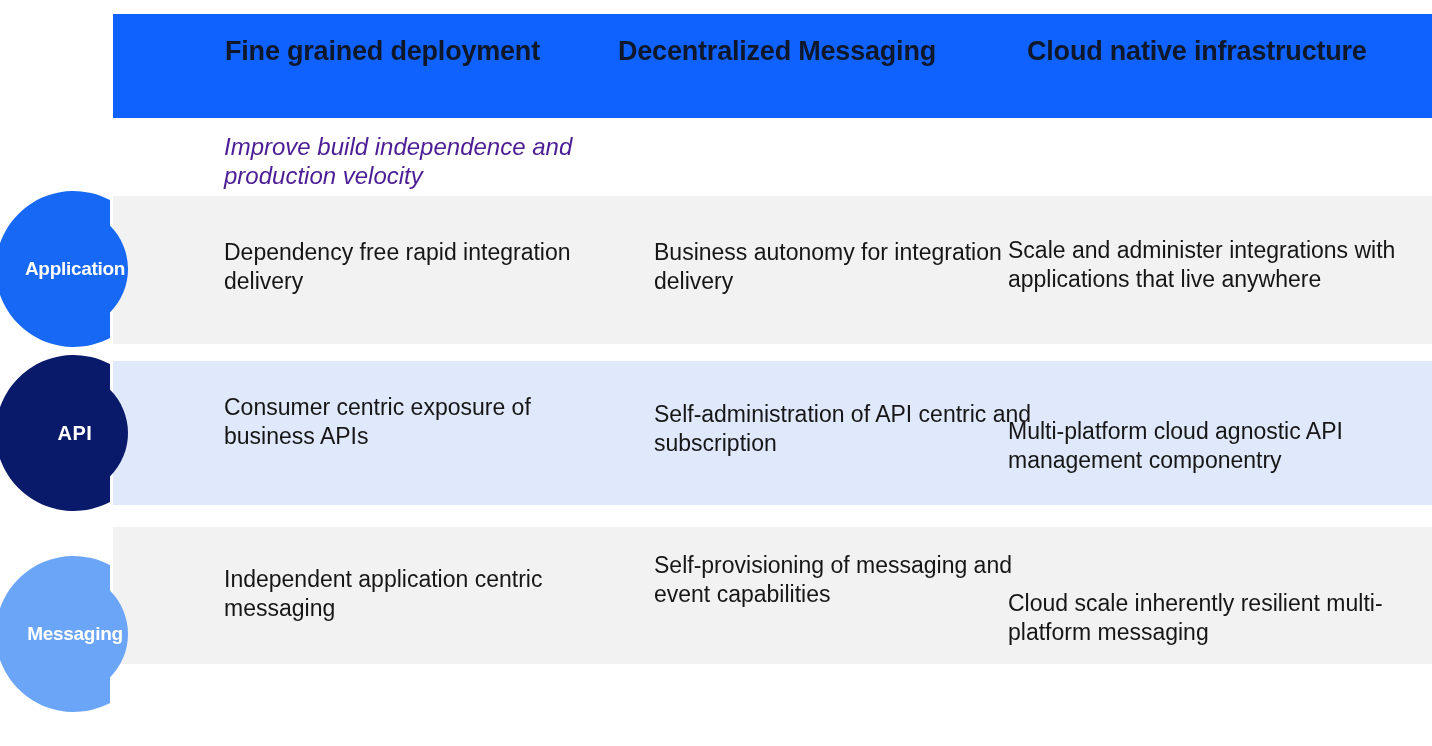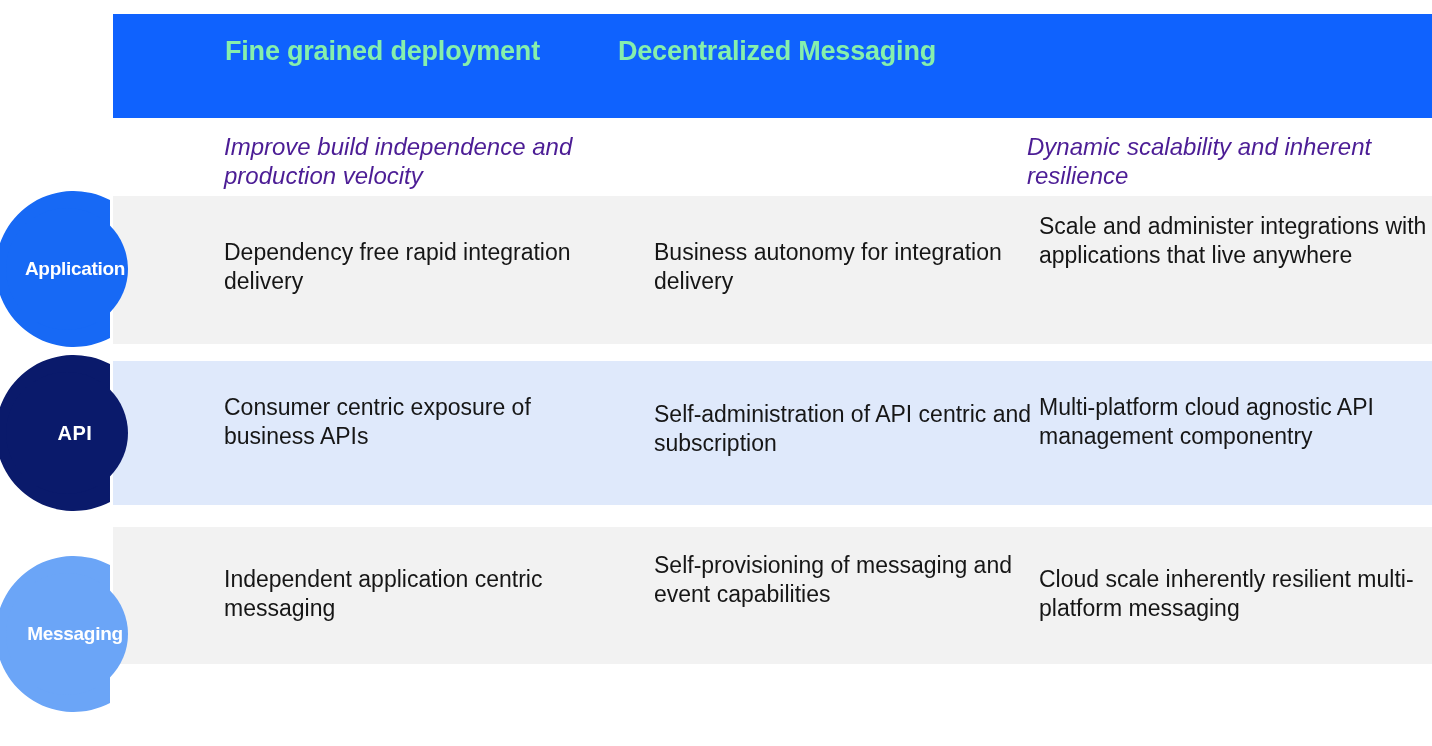--- a/index.html
+++ b/index.html
@@ -34,21 +34,21 @@
     position: absolute;
     left: 113px;
     top: 14px;
     width: 1319px;
     height: 104px;
     background: #0f62fe;
   }
   .header-cell {
     position: absolute;
     top: 20px;
-    color: #86efac;
+    color: #0f172a;
     font-size: 27px;
     font-weight: bold;
     line-height: 1.32;
     letter-spacing: -0.2px;
   }
   .hc-1 { left: 112px; width: 330px; }
   .hc-2 { left: 505px; width: 330px; }
   .hc-3 { left: 914px; width: 340px; }
 
   
@@ -66,21 +66,21 @@
 
   
   .cell {
     position: absolute;
     font-size: 23px;
     color: #161616;
     line-height: 1.24;
   }
   .col-1 { left: 224px; width: 375px; }
   .col-2 { left: 619px; width: 385px; margin-left: 35px; }
-  .col-3 { left: 1039px; width: 390px; }
+  .col-3 { left: 1008px; width: 390px; margin-top: 24px; }
 
   .row-app .col-1 { top: 238px; }
   .row-app .col-2 { top: 238px; }
   .row-app .col-3 { top: 212px; }
 
   .row-api .col-1 { top: 393px; }
   .row-api .col-2 { top: 400px; }
   .row-api .col-3 { top: 393px; }
 
   .row-msg .col-1 { top: 565px; }
@@ -123,24 +123,24 @@
 
 <div id="page">
 
   <div class="band band-app"></div>
   <div class="band band-api"></div>
   <div class="band band-msg"></div>
 
   <div class="header-bar">
     <div class="header-cell hc-1">Fine grained deployment</div>
     <div class="header-cell hc-2">Decentralized Messaging</div>
+    <div class="header-cell hc-3">Cloud native infrastructure</div>
   </div>
 
   <div class="sub-cell sc-1">Improve build independence and production velocity</div>
-  <div class="sub-cell sc-3">Dynamic scalability and inherent resilience</div>
 
   <div class="row-app">
     <div class="cell col-1">Dependency free rapid integration delivery</div>
     <div class="cell col-2">Business autonomy for integration delivery</div>
     <div class="cell col-3">Scale and administer integrations with applications that live anywhere</div>
   </div>
 
   <div class="row-api">
     <div class="cell col-1">Consumer centric exposure of business APIs</div>
     <div class="cell col-2">Self-administration of API centric and subscription</div>

